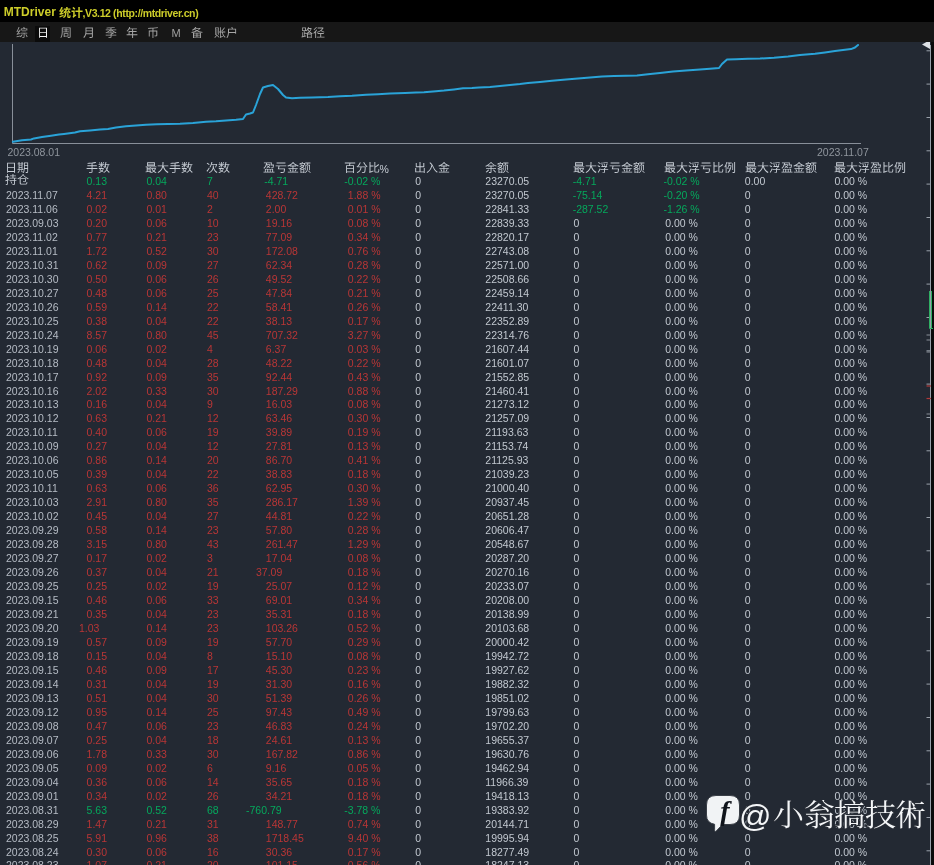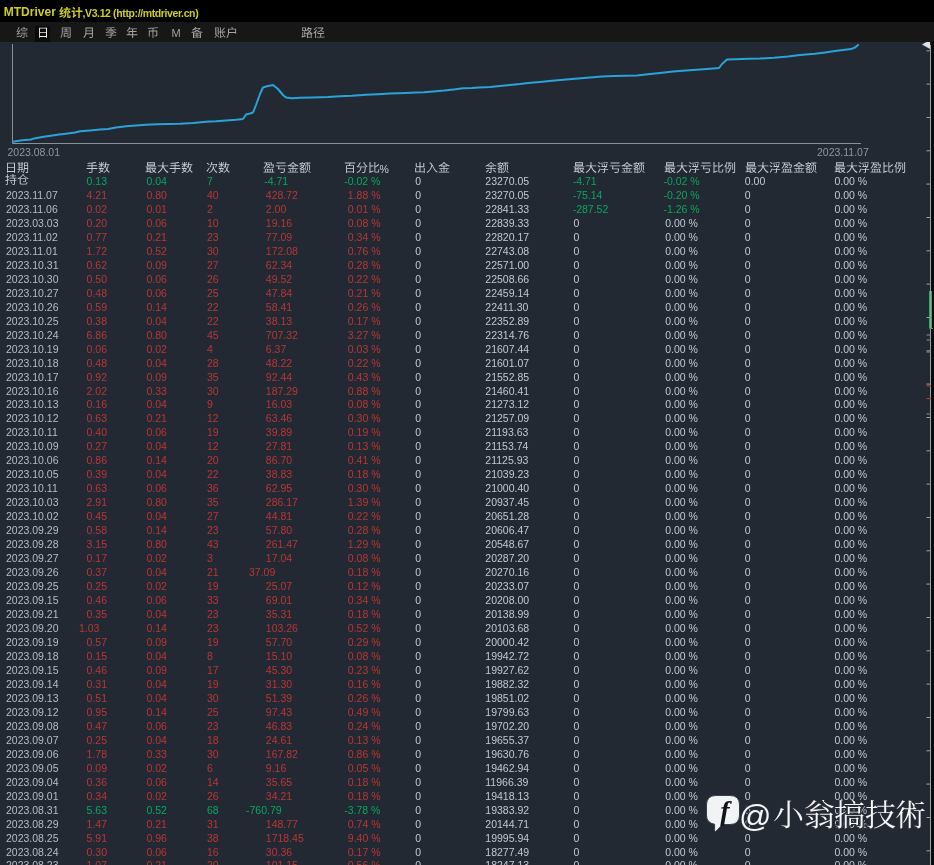--- a/index.html
+++ b/index.html
@@ -241,21 +241,21 @@
       <b class="rd" style="left:265.8px">2.00</b>
       <b class="rd" style="left:347.8px">0.01 %</b>
       <b class="wh" style="left:415.2px">0</b>
       <b class="wh" style="left:485.3px">22841.33</b>
       <b class="gr" style="left:572.7px">-287.52</b>
       <b class="gr" style="left:663.5px">-1.26 %</b>
       <b class="wh" style="left:744.8px">0</b>
       <b class="wh" style="left:834.5px">0.00 %</b>
     </div>
     <div class="r" style="top:215.8px">
-      <b class="dt" style="left:6px">2023.03.03</b>
+      <b class="dt" style="left:6px">2023.09.03</b>
       <b class="rd" style="left:86.6px">0.20</b>
       <b class="rd" style="left:146.5px">0.06</b>
       <b class="rd" style="left:207px">10</b>
       <b class="rd" style="left:265.8px">19.16</b>
       <b class="rd" style="left:347.8px">0.08 %</b>
       <b class="wh" style="left:415.2px">0</b>
       <b class="wh" style="left:485.3px">22839.33</b>
       <b class="wh" style="left:573.5px">0</b>
       <b class="wh" style="left:665.2px">0.00 %</b>
       <b class="wh" style="left:744.8px">0</b>
@@ -354,21 +354,21 @@
       <b class="rd" style="left:347.8px">0.17 %</b>
       <b class="wh" style="left:415.2px">0</b>
       <b class="wh" style="left:485.3px">22352.89</b>
       <b class="wh" style="left:573.5px">0</b>
       <b class="wh" style="left:665.2px">0.00 %</b>
       <b class="wh" style="left:744.8px">0</b>
       <b class="wh" style="left:834.5px">0.00 %</b>
     </div>
     <div class="r" style="top:327.6px">
       <b class="dt" style="left:6px">2023.10.24</b>
-      <b class="rd" style="left:86.6px">6.86</b>
+      <b class="rd" style="left:86.6px">8.57</b>
       <b class="rd" style="left:146.5px">0.80</b>
       <b class="rd" style="left:207px">45</b>
       <b class="rd" style="left:265.8px">707.32</b>
       <b class="rd" style="left:347.8px">3.27 %</b>
       <b class="wh" style="left:415.2px">0</b>
       <b class="wh" style="left:485.3px">22314.76</b>
       <b class="wh" style="left:573.5px">0</b>
       <b class="wh" style="left:665.2px">0.00 %</b>
       <b class="wh" style="left:744.8px">0</b>
       <b class="wh" style="left:834.5px">0.00 %</b>
@@ -595,21 +595,21 @@
       <b class="wh" style="left:573.5px">0</b>
       <b class="wh" style="left:665.2px">0.00 %</b>
       <b class="wh" style="left:744.8px">0</b>
       <b class="wh" style="left:834.5px">0.00 %</b>
     </div>
     <div class="r" style="top:565.1px">
       <b class="dt" style="left:6px">2023.09.26</b>
       <b class="rd" style="left:86.6px">0.37</b>
       <b class="rd" style="left:146.5px">0.04</b>
       <b class="rd" style="left:207px">21</b>
-      <b class="rd" style="left:249px">37.09</b>
+      <b class="rd" style="left:256px">37.09</b>
       <b class="rd" style="left:347.8px">0.18 %</b>
       <b class="wh" style="left:415.2px">0</b>
       <b class="wh" style="left:485.3px">20270.16</b>
       <b class="wh" style="left:573.5px">0</b>
       <b class="wh" style="left:665.2px">0.00 %</b>
       <b class="wh" style="left:744.8px">0</b>
       <b class="wh" style="left:834.5px">0.00 %</b>
     </div>
     <div class="r" style="top:579.0px">
       <b class="dt" style="left:6px">2023.09.25</b>

